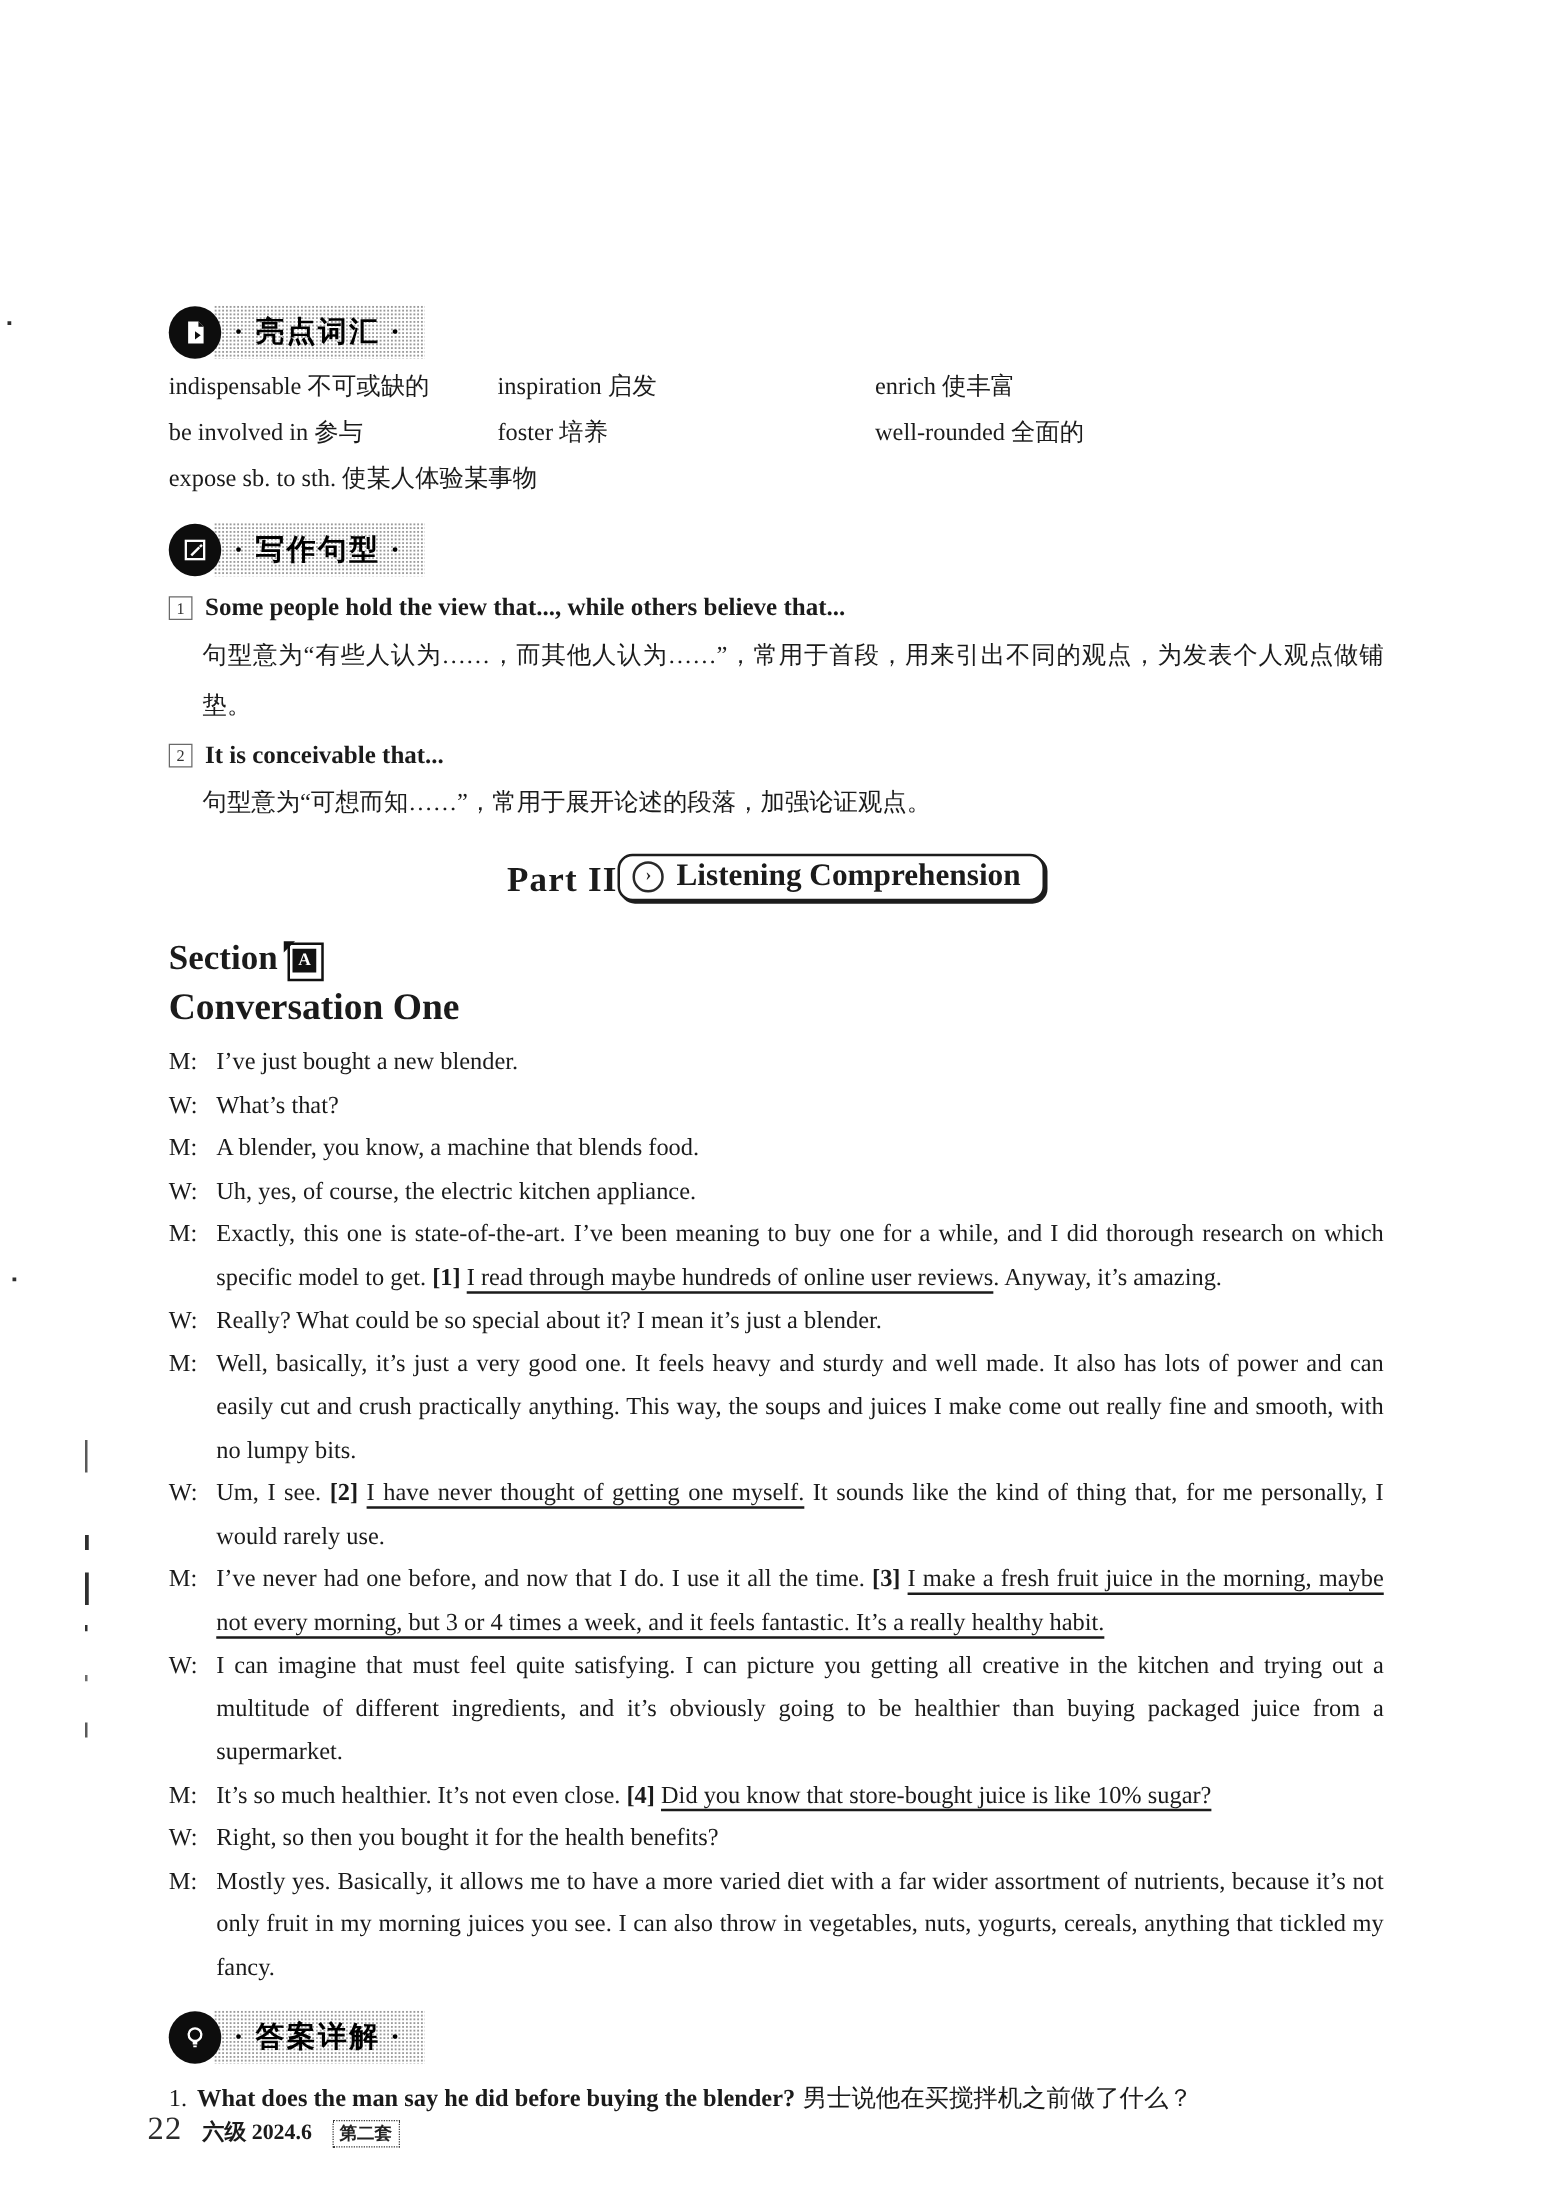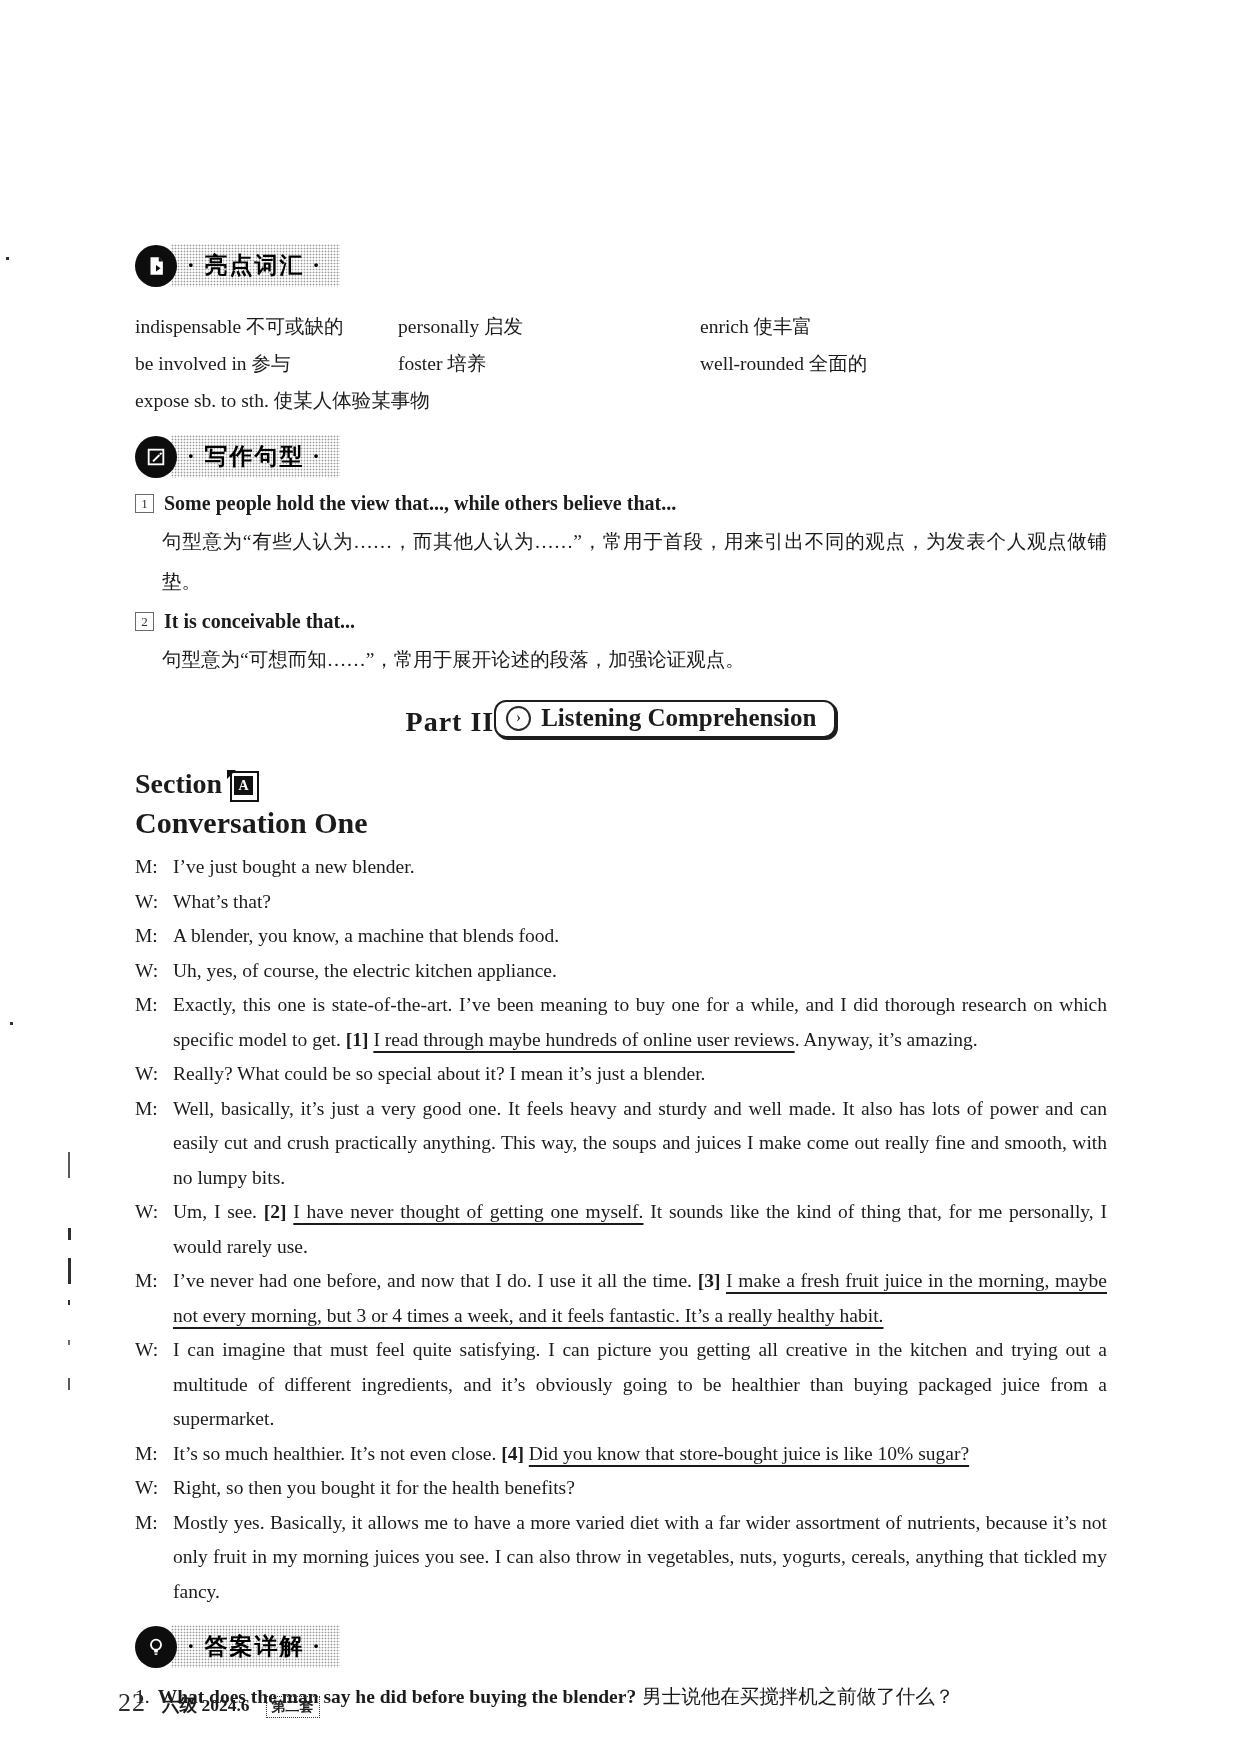--- a/index.html
+++ b/index.html
@@ -25,21 +25,21 @@
     padding:6px 18px 6px 16px; margin-left:-8px;
     background-image:radial-gradient(circle,#9b9b9b 0.9px,rgba(0,0,0,0) 1.05px);
     background-size:3px 3px;
     color:#000;
   }
 
   
   .vocab-grid {
     display:grid; grid-template-columns:263px 302px 1fr;
     font-size:19.5px; line-height:37px;
-    margin:21px 0 16px 0;
+    margin:4px 0 16px 0;
   }
   .vocab-item { white-space:nowrap; }
 
   
   .patterns { margin:6px 0 4px 0; }
   .pat-en { font-weight:bold; font-size:20px; line-height:38px; display:flex; align-items:baseline; gap:10px; }
   .num-box {
     border:1px solid #6a6a6a; width:17px; height:17px; line-height:17px;
     font-size:13px; font-weight:normal; text-align:center; flex-shrink:0;
     align-self:center; color:#333;
@@ -127,21 +127,21 @@
       <svg width="22" height="22" viewBox="0 0 24 24">
         <path d="M6 2.5 h9 l4.5 4.5 v14.5 h-13.5 z" fill="#ffffff"></path>
         <path d="M15 2.5 l4.5 4.5 h-4.5 z" fill="#0d0d0d"></path>
         <path d="M12 11 l5 3.5 -5 3.5 z" fill="#0d0d0d"></path>
       </svg>
     </span>
     <span class="sec-title">· 亮点词汇 ·</span>
   </div>
   <div class="vocab-grid">
       <div class="vocab-item"><span class="vocab-en">indispensable </span><span class="vocab-zh">不可或缺的</span></div>
-      <div class="vocab-item"><span class="vocab-en">personally </span><span class="vocab-zh">启发</span></div>
+      <div class="vocab-item"><span class="vocab-en">inspiration </span><span class="vocab-zh">启发</span></div>
       <div class="vocab-item"><span class="vocab-en">enrich </span><span class="vocab-zh">使丰富</span></div>
       <div class="vocab-item"><span class="vocab-en">be involved in </span><span class="vocab-zh">参与</span></div>
       <div class="vocab-item"><span class="vocab-en">foster </span><span class="vocab-zh">培养</span></div>
       <div class="vocab-item"><span class="vocab-en">well-rounded </span><span class="vocab-zh">全面的</span></div>
       <div class="vocab-item"><span class="vocab-en">expose sb. to sth. </span><span class="vocab-zh">使某人体验某事物</span></div>
     </div>
 
   <div class="sec-header">
     <span class="icon-circle">
       <svg width="22" height="22" viewBox="0 0 24 24">

